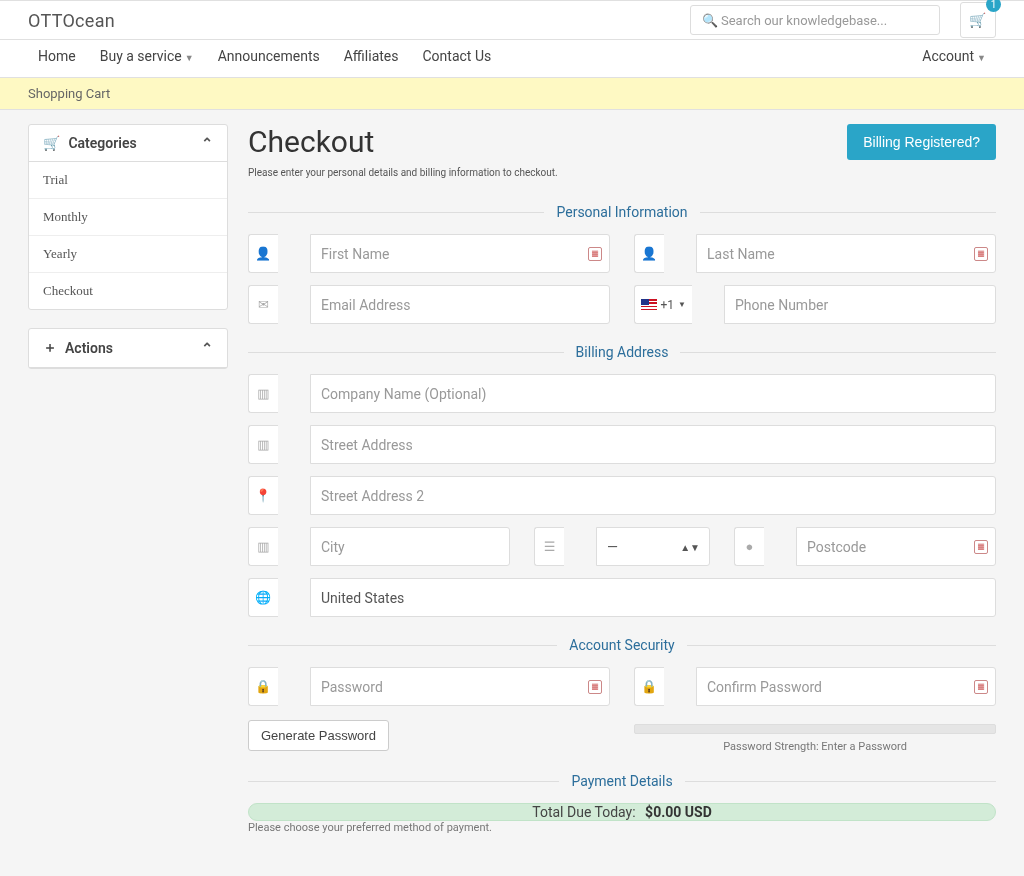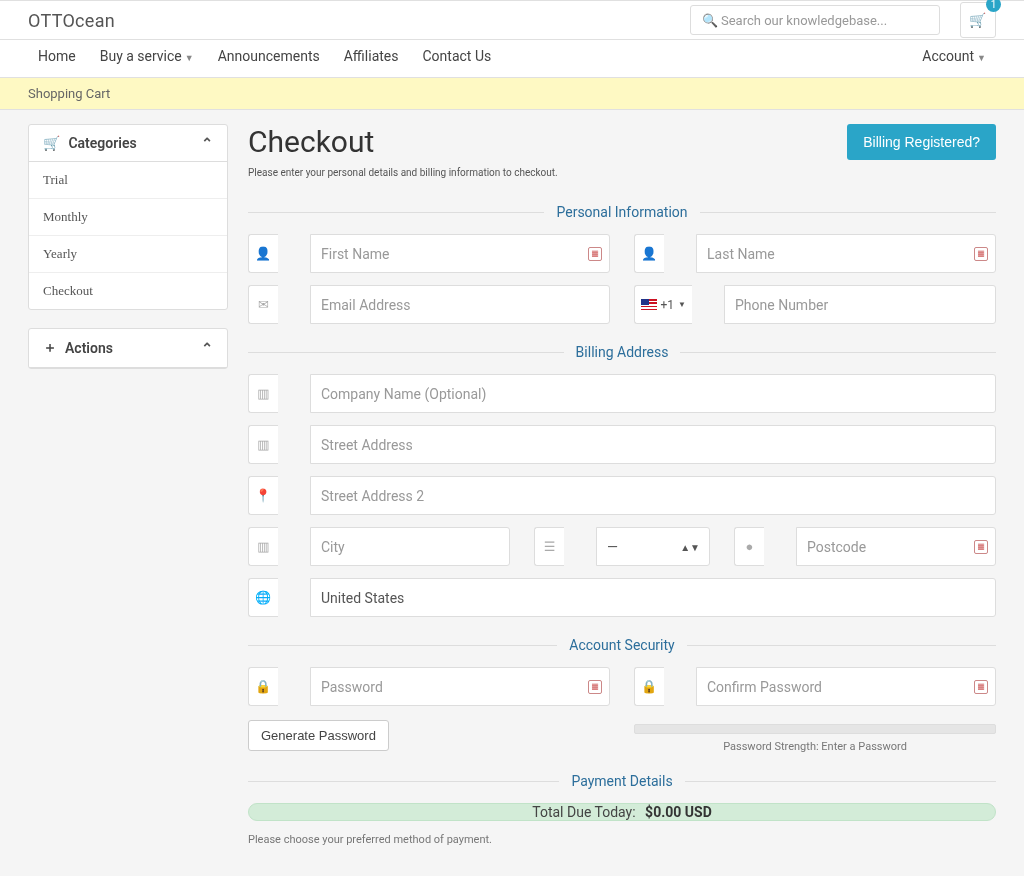--- a/index.html
+++ b/index.html
@@ -41,21 +41,21 @@
 .addon-wide{width:58px;border:1px solid #ddd;border-right:none;border-radius:3px 0 0 3px;background:#fff;display:flex;align-items:center;justify-content:center;color:#555;font-size:12px;gap:4px;padding:0 6px;}
 .flag{width:18px;height:11px;background:linear-gradient(to bottom,#c12 0%,#c12 15%,#fff 15%,#fff 30%,#c12 30%,#c12 45%,#fff 45%,#fff 60%,#c12 60%,#c12 75%,#fff 75%,#fff 90%,#c12 90%);position:relative;}
 .flag::before{content:"";position:absolute;left:0;top:0;width:8px;height:6px;background:#238;}
 .inp{flex:1;height:39px;border:1px solid #ddd;border-radius:0 3px 3px 0;padding:0 10px;font-size:14px;color:#555;font-family:inherit;background:#fff;min-width:0;margin-left:32px;}
 .inp::placeholder{color:#999;}
 .select .inp{appearance:none;background:#fff;}
 .select-caret{position:absolute;right:10px;top:50%;transform:translateY(-50%);color:#555;font-size:10px;pointer-events:none;}
 .gen-btn{border:1px solid #ccc;background:#fff;border-radius:3px;padding:7px 12px;font-size:13px;color:#444;cursor:pointer;margin-top:2px;}
 .strength-bar{height:10px;background:#e5e5e5;border:1px solid #ddd;border-radius:2px;margin-top:6px;}
 .strength-label{margin-top:6px;text-align:center;font-size:11px;color:#777;}
-.total-box{background:#d3ecd8;border:1px solid #c1e3c8;border-radius:9px;padding:0;text-align:center;font-size:14px;color:#444;margin-bottom:12px;}
+.total-box{background:#d3ecd8;border:1px solid #c1e3c8;border-radius:9px;padding:0;text-align:center;font-size:14px;color:#444;}
 .total-box .amt{font-weight:700;margin-left:6px;color:#333;}
 .pay-note{font-size:11px;color:#777;margin-bottom:14px;}
 .icon{font-style:normal;}
 .af-badge{position:absolute;right:8px;top:50%;transform:translateY(-50%);width:14px;height:14px;border:1px solid #c88;border-radius:2px;font-size:8px;color:#c55;display:flex;align-items:center;justify-content:center;pointer-events:none;}
 .clearfix::after{content:"";display:table;clear:both;}
 </style>
 </head>
 <body>
 
 <div class="topbar">

